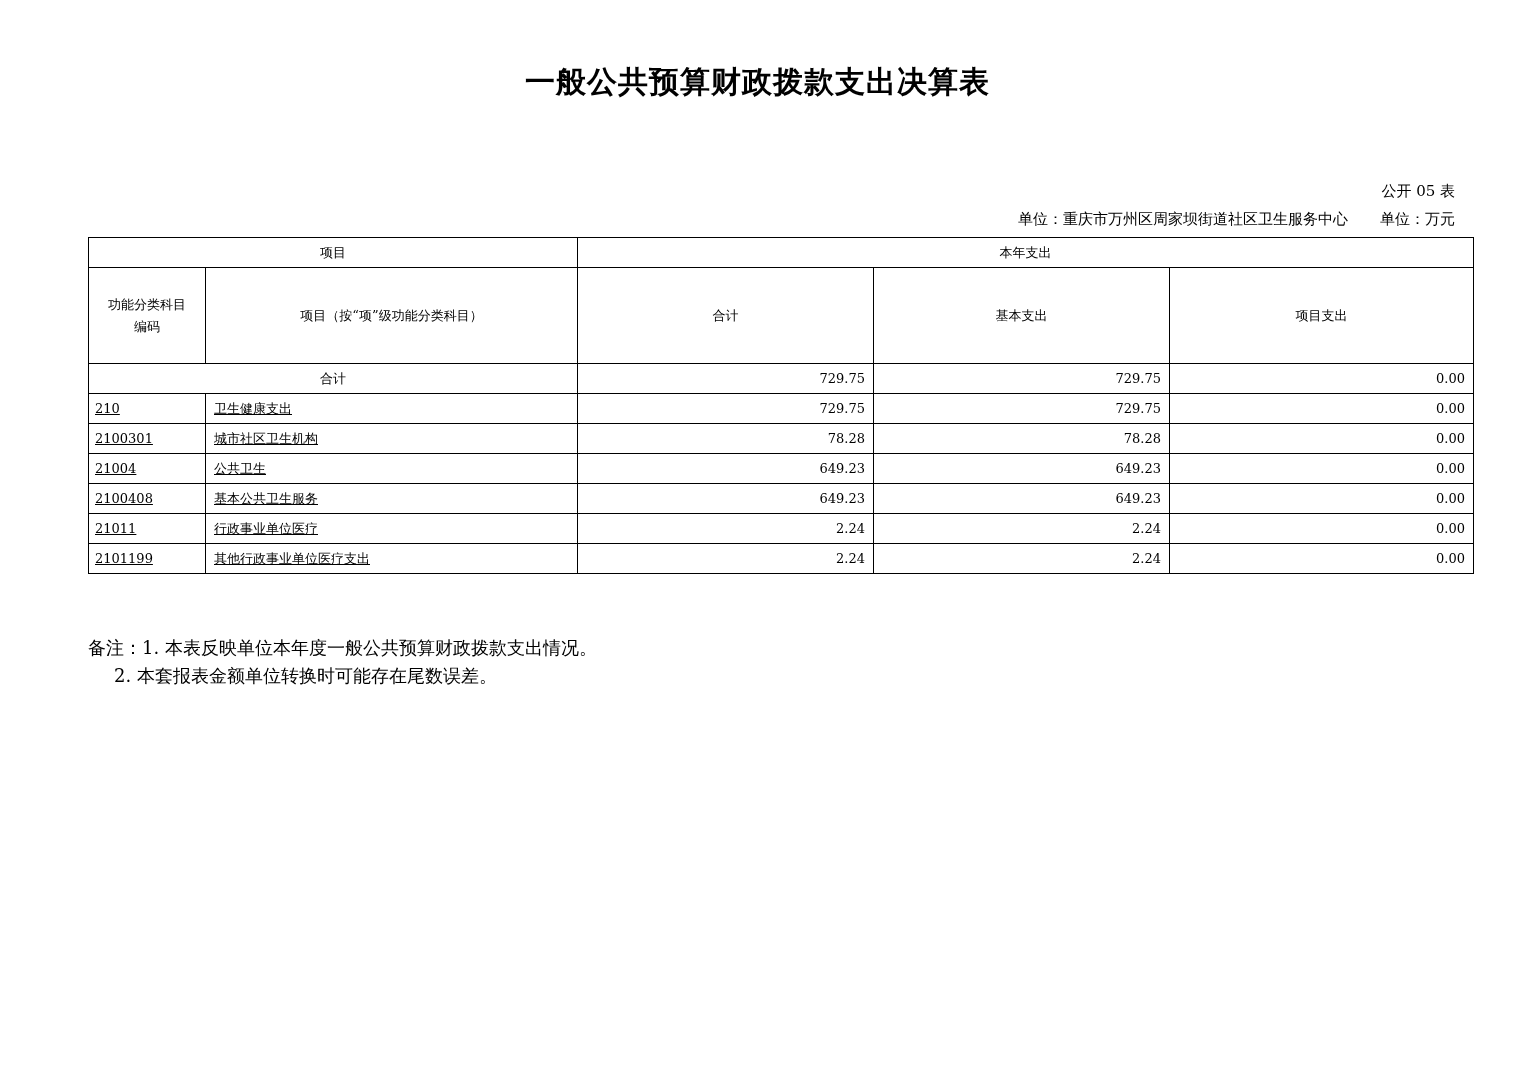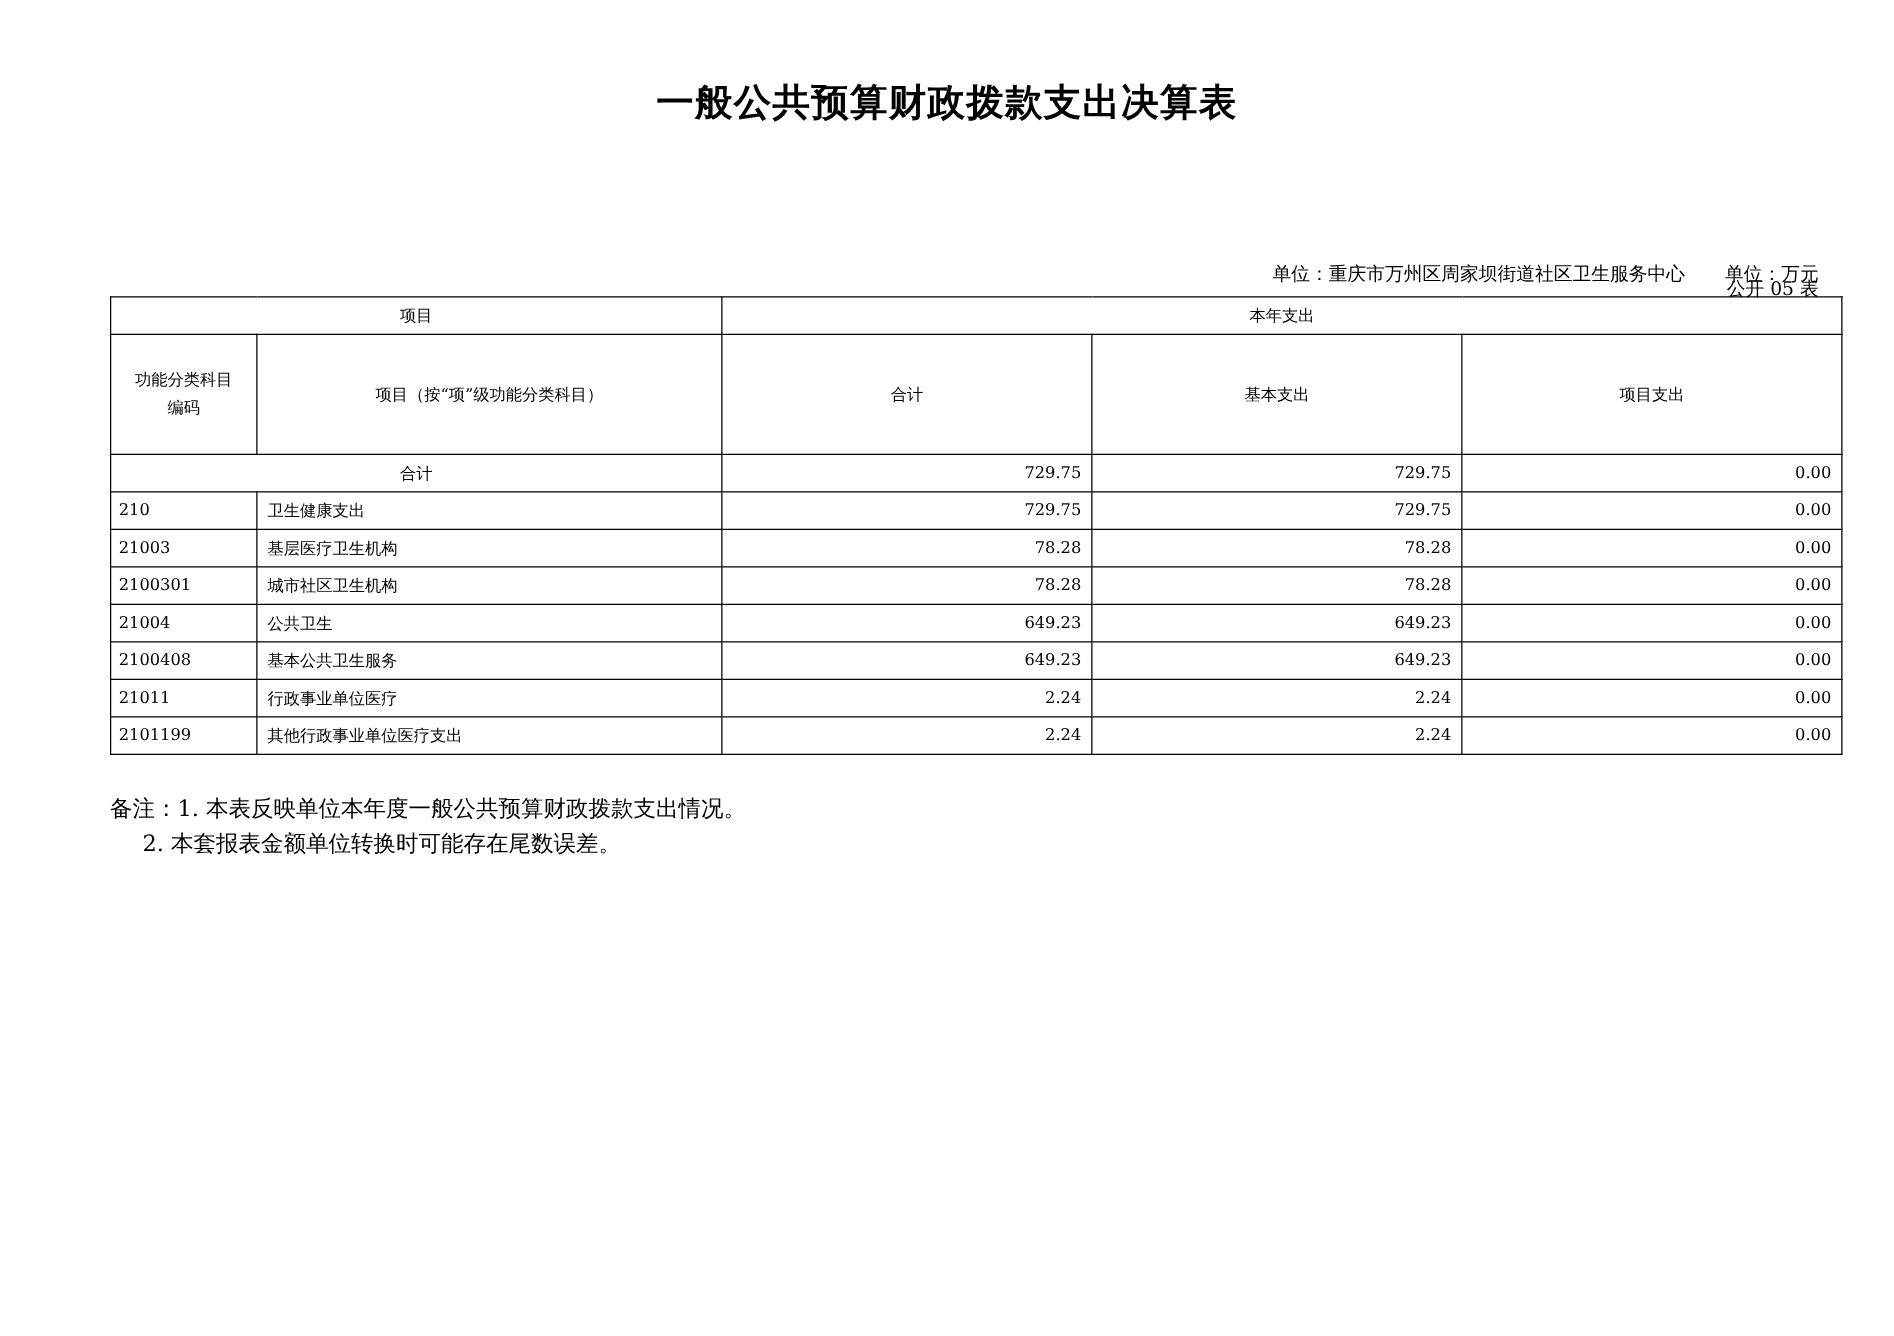--- a/index.html
+++ b/index.html
@@ -26,21 +26,20 @@
     font-size: 30px;
     font-weight: bold;
     letter-spacing: 1px;
     margin-top: 62px;
   }
   .form-code {
     position: absolute;
     right: 60px;
     top: 120px;
     font-size: 15px;
-    margin-top: 40px;
   }
   .meta-row {
     position: absolute;
     left: 77px;
     right: 60px;
     top: 148px;
     font-size: 15px;
     display: flex;
     justify-content: flex-end;
     gap: 32px;
@@ -55,21 +54,21 @@
   }
   table.main td, table.main th {
     border: 1px solid #000000;
     font-weight: normal;
     font-size: 13px;
     padding: 0;
     vertical-align: middle;
   }
   .h-center { text-align: center; }
   .h-right { text-align: right; padding-right: 8px !important; }
-  .h-left { text-align: left; padding-left: 6px !important; }
+  .h-left { text-align: left; padding-left: 6px !important; text-decoration: underline; }
 
   .hdr-tall { height: 96px; }
   .hdr-top { height: 30px; }
   .row-h { height: 30px; }
 
   .bold { font-weight: bold; }
 
   .indent-code { padding-left: 6px !important; }
   .indent-name { padding-left: 8px !important; }
 
@@ -132,27 +131,20 @@
       </tr>
 
       <tr class="row-h">
         <td class="h-left bold indent-code">210</td>
         <td class="h-left bold indent-name">卫生健康支出</td>
         <td class="h-right bold">729.75</td>
         <td class="h-right bold">729.75</td>
         <td class="h-right bold">0.00</td>
       </tr>
 
-      <tr class="row-h">
-        <td class="h-left bold indent-code">21003</td>
-        <td class="h-left bold indent-name">基层医疗卫生机构</td>
-        <td class="h-right bold">78.28</td>
-        <td class="h-right bold">78.28</td>
-        <td class="h-right bold">0.00</td>
-      </tr>
 
       <tr class="row-h">
         <td class="h-left indent-code">2100301</td>
         <td class="h-left indent-name">城市社区卫生机构</td>
         <td class="h-right">78.28</td>
         <td class="h-right">78.28</td>
         <td class="h-right">0.00</td>
       </tr>
 
       <tr class="row-h">

